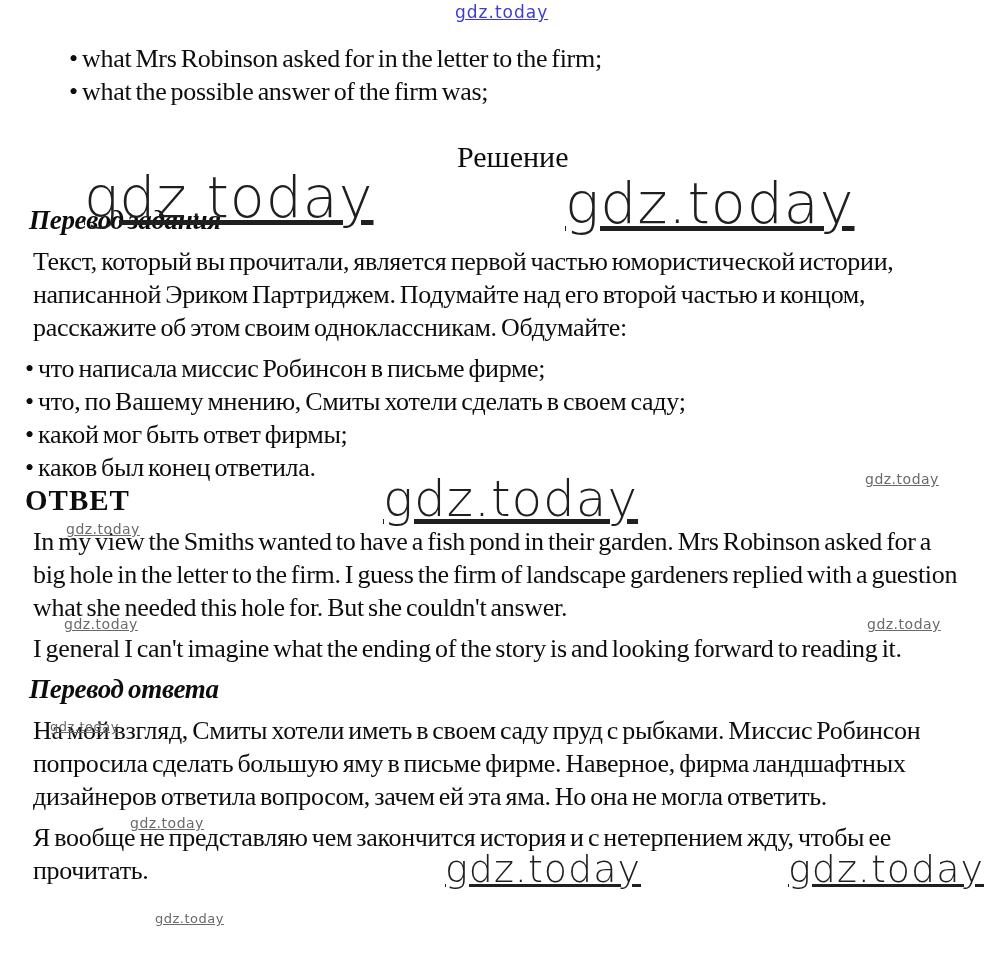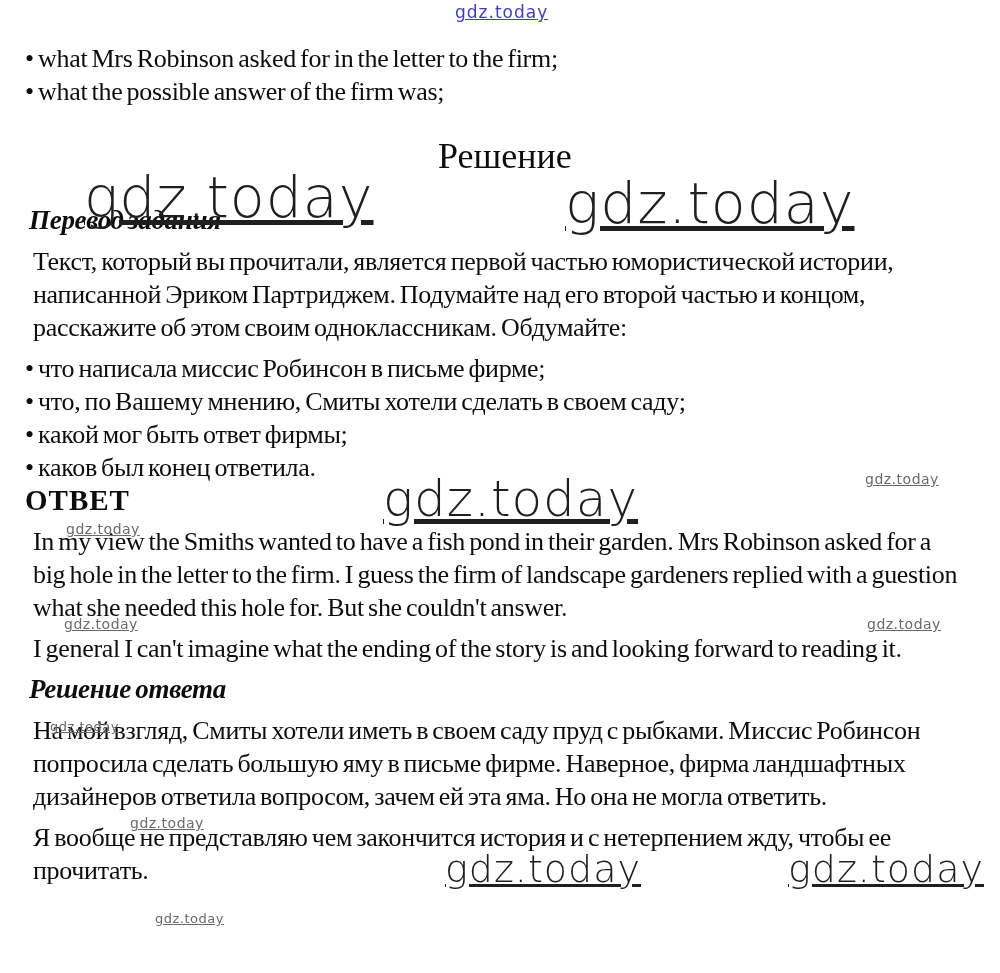--- a/index.html
+++ b/index.html
@@ -13,32 +13,32 @@
     color: #0d0d0d;
   }
   .content {
     position: relative;
     padding: 0 25px;
     font-size: 26px;
     line-height: 33px;
     letter-spacing: -0.3px;
     word-spacing: -2px;
   }
-  .bullets-en { margin-top: 42px; }
+  .bullets-en { margin-top: 42px; margin-left: 44px; }
   .line { margin: 0; }
   .wm-row {
     position: relative;
     margin-top: 28px;
     height: 64px;
   }
   .solution-label {
     position: absolute;
-    left: 413px;
+    left: 432px;
     top: 4px;
-    font-size: 36px;
+    font-size: 30px;
     letter-spacing: 0;
     word-spacing: 0;
   }
   .heading-italic {
     font-weight: bold;
     font-style: italic;
     font-size: 27px;
     margin: 4px;
   }
   .heading-caps {
@@ -99,21 +99,21 @@
       <p class="line">• что, по Вашему мнению, Смиты хотели сделать в своем саду;</p>
       <p class="line">• какой мог быть ответ фирмы;</p>
       <p class="line">• каков был конец ответила.</p>
     </div>
 
     <h2 class="heading-caps">ОТВЕТ</h2>
 
     <p class="para">In my view the Smiths wanted to have a fish pond in their garden. Mrs Robinson asked for a big hole in the letter to the firm. I guess the firm of landscape gardeners replied with a guestion what she needed this hole for. But she couldn't answer.</p>
     <p class="para">I general I can't imagine what the ending of the story is and looking forward to reading it.</p>
 
-    <h2 class="heading-italic">Решение ответа</h2>
+    <h2 class="heading-italic">Перевод ответа</h2>
 
     <p class="para">На мой взгляд, Смиты хотели иметь в своем саду пруд с рыбками. Миссис Робинсон попросила сделать большую яму в письме фирме. Наверное, фирма ландшафтных дизайнеров ответила вопросом, зачем ей эта яма. Но она не могла ответить.</p>
     <p class="para">Я вообще не представляю чем закончится история и с нетерпением жду, чтобы ее прочитать.</p>
 
   </div>
 
   <span class="wm wm-blue">gdz.today</span>
   <span class="wm wm-big-1">gdz.today</span>
   <span class="wm wm-big-2">gdz.today</span>
   <span class="wm wm-mid-1">gdz.today</span>

